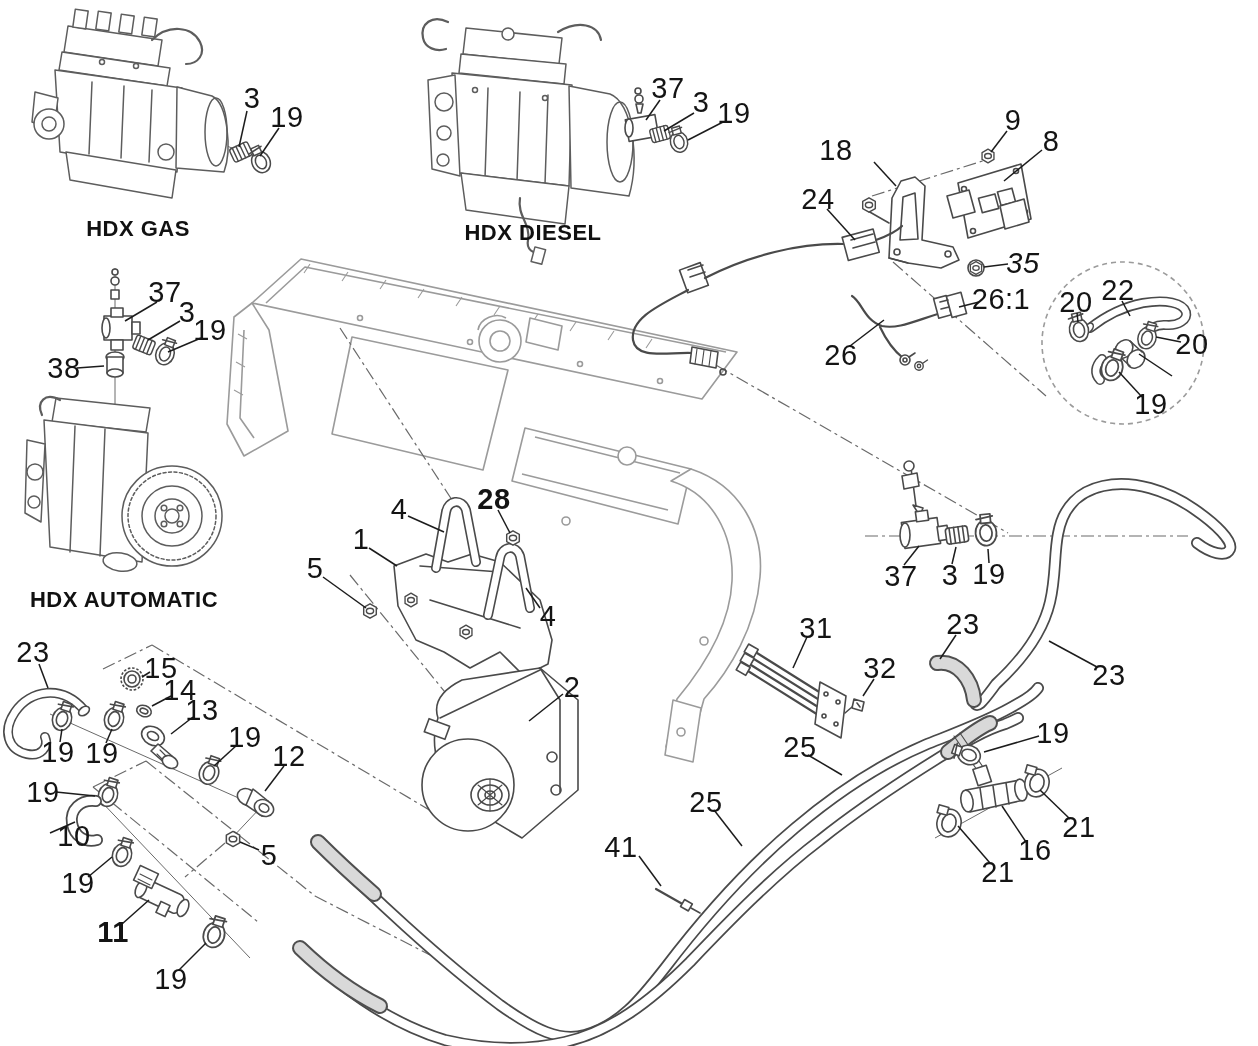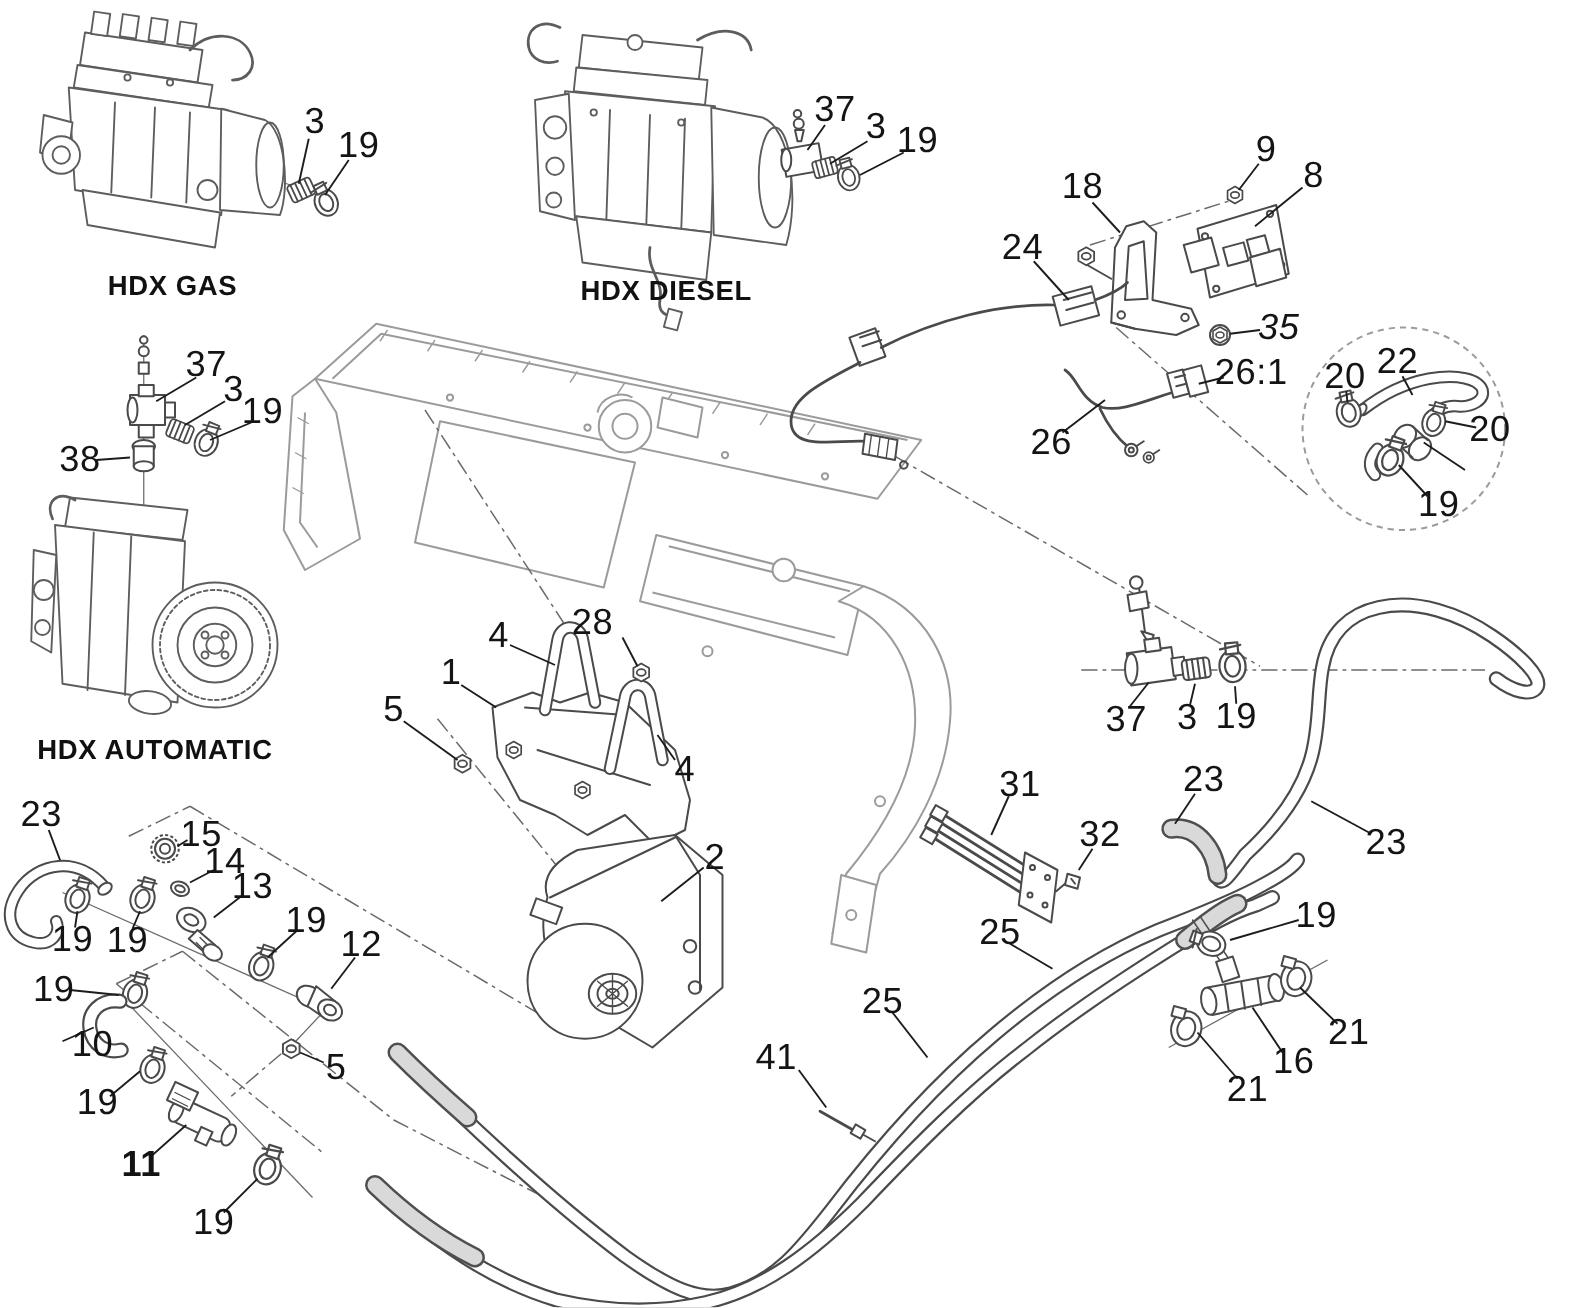--- a/index.html
+++ b/index.html
@@ -487,38 +487,38 @@
         <line x1="122" y1="924" x2="149" y2="900" class="ldr"></line>
         <line x1="179" y1="970" x2="206" y2="943" class="ldr"></line>
       </g>
 </svg>
 
 <div class="callout" style="left: 252px; top: 98px;">3</div>
     <div class="callout" style="left: 287px; top: 117px;">19</div>
     <div class="callout" style="left: 668px; top: 88px;">37</div>
     <div class="callout" style="left: 701px; top: 102px;">3</div>
     <div class="callout" style="left: 734px; top: 113px;">19</div>
-    <div class="callout" style="left: 866px; top: 150px;">18</div>
+    <div class="callout" style="left: 836px; top: 150px;">18</div>
     <div class="callout" style="left: 1013px; top: 120px;">9</div>
     <div class="callout" style="left: 1051px; top: 141px;">8</div>
     <div class="callout" style="left: 818px; top: 199px;">24</div>
     <div class="callout" style="left: 1023px; top: 263px; font-style: italic;">35</div>
     <div class="callout" style="left: 1001px; top: 299px;">26:1</div>
     <div class="callout" style="left: 841px; top: 355px;">26</div>
     <div class="callout" style="left: 1076px; top: 302px;">20</div>
     <div class="callout" style="left: 1118px; top: 290px;">22</div>
     <div class="callout" style="left: 1192px; top: 344px;">20</div>
     <div class="callout" style="left: 1248px; top: 383px; margin-left: 36px;">17</div>
     <div class="callout" style="left: 1151px; top: 404px;">19</div>
     <div class="callout" style="left: 165px; top: 292px;">37</div>
     <div class="callout" style="left: 187px; top: 312px;">3</div>
     <div class="callout" style="left: 210px; top: 330px;">19</div>
     <div class="callout" style="left: 64px; top: 368px;">38</div>
     <div class="callout" style="left: 399px; top: 509px;">4</div>
-    <div class="callout" style="left: 474px; top: 499px;">28</div>
+    <div class="callout" style="left: 494px; top: 499px; font-weight: bold;">28</div>
     <div class="callout" style="left: 361px; top: 539px;">1</div>
     <div class="callout" style="left: 315px; top: 568px;">5</div>
     <div class="callout" style="left: 548px; top: 616px;">4</div>
     <div class="callout" style="left: 572px; top: 687px;">2</div>
     <div class="callout" style="left: 901px; top: 576px;">37</div>
     <div class="callout" style="left: 950px; top: 575px;">3</div>
     <div class="callout" style="left: 989px; top: 574px;">19</div>
     <div class="callout" style="left: 33px; top: 652px;">23</div>
     <div class="callout" style="left: 963px; top: 624px;">23</div>
     <div class="callout" style="left: 1109px; top: 675px;">23</div>

